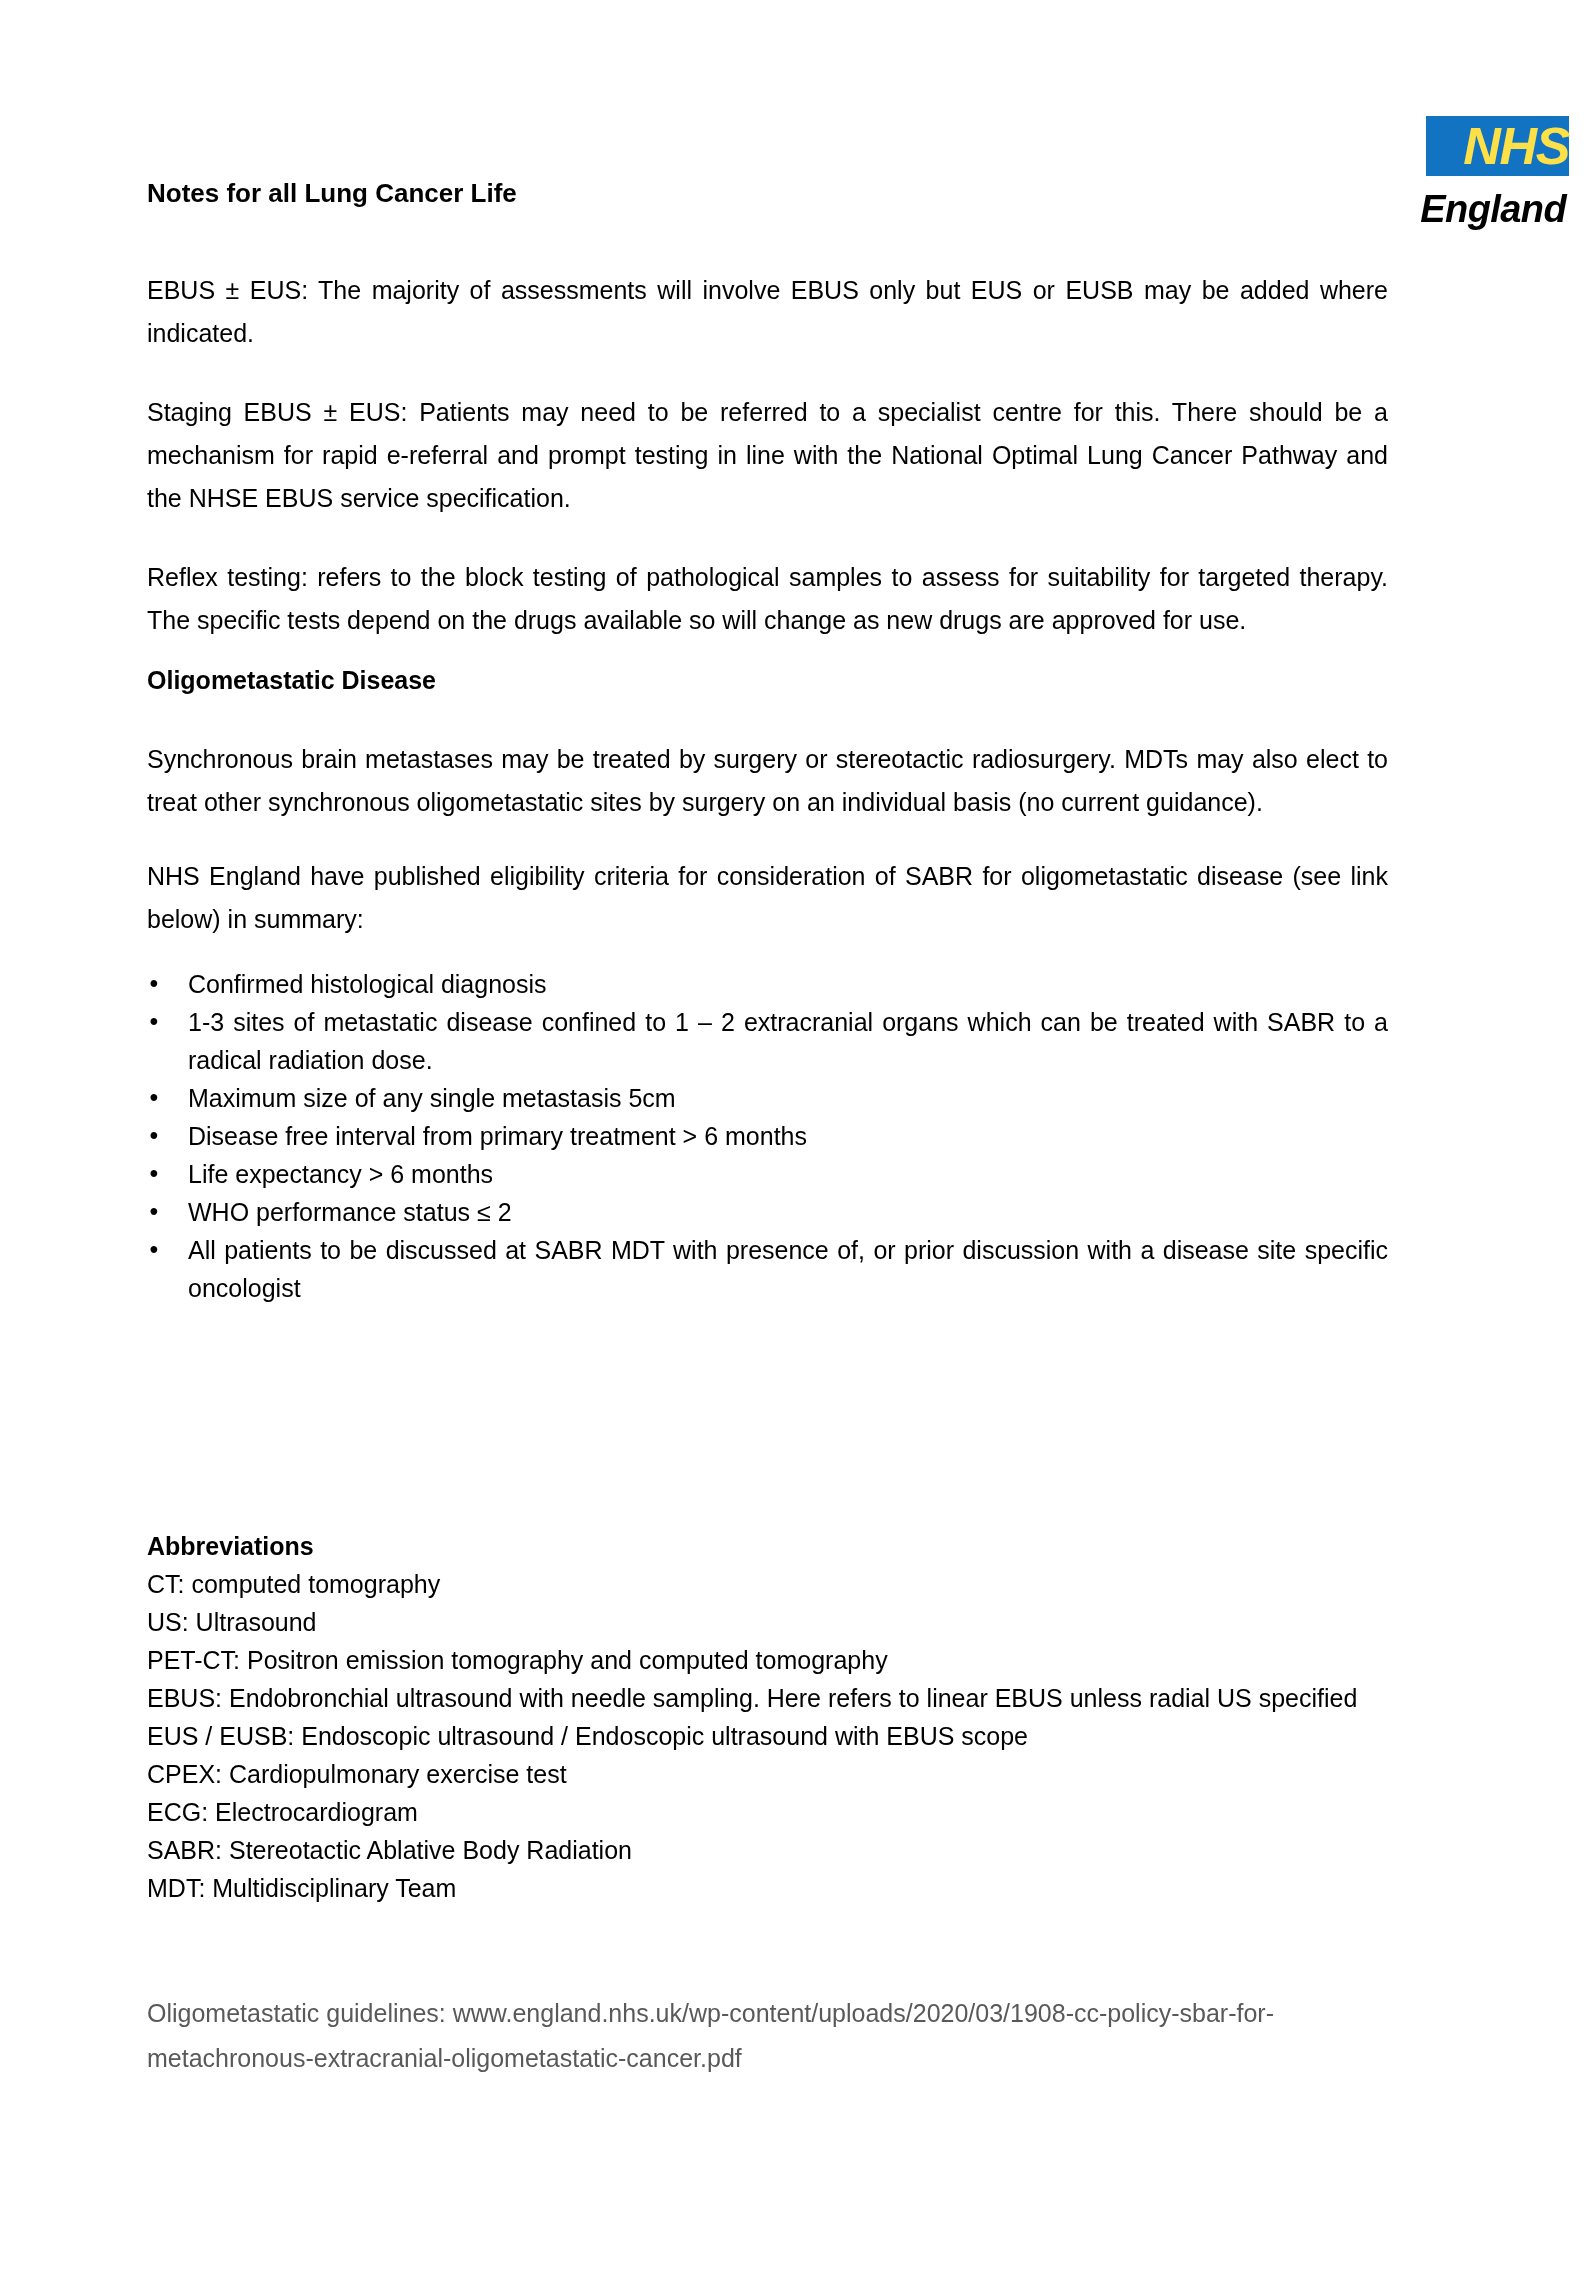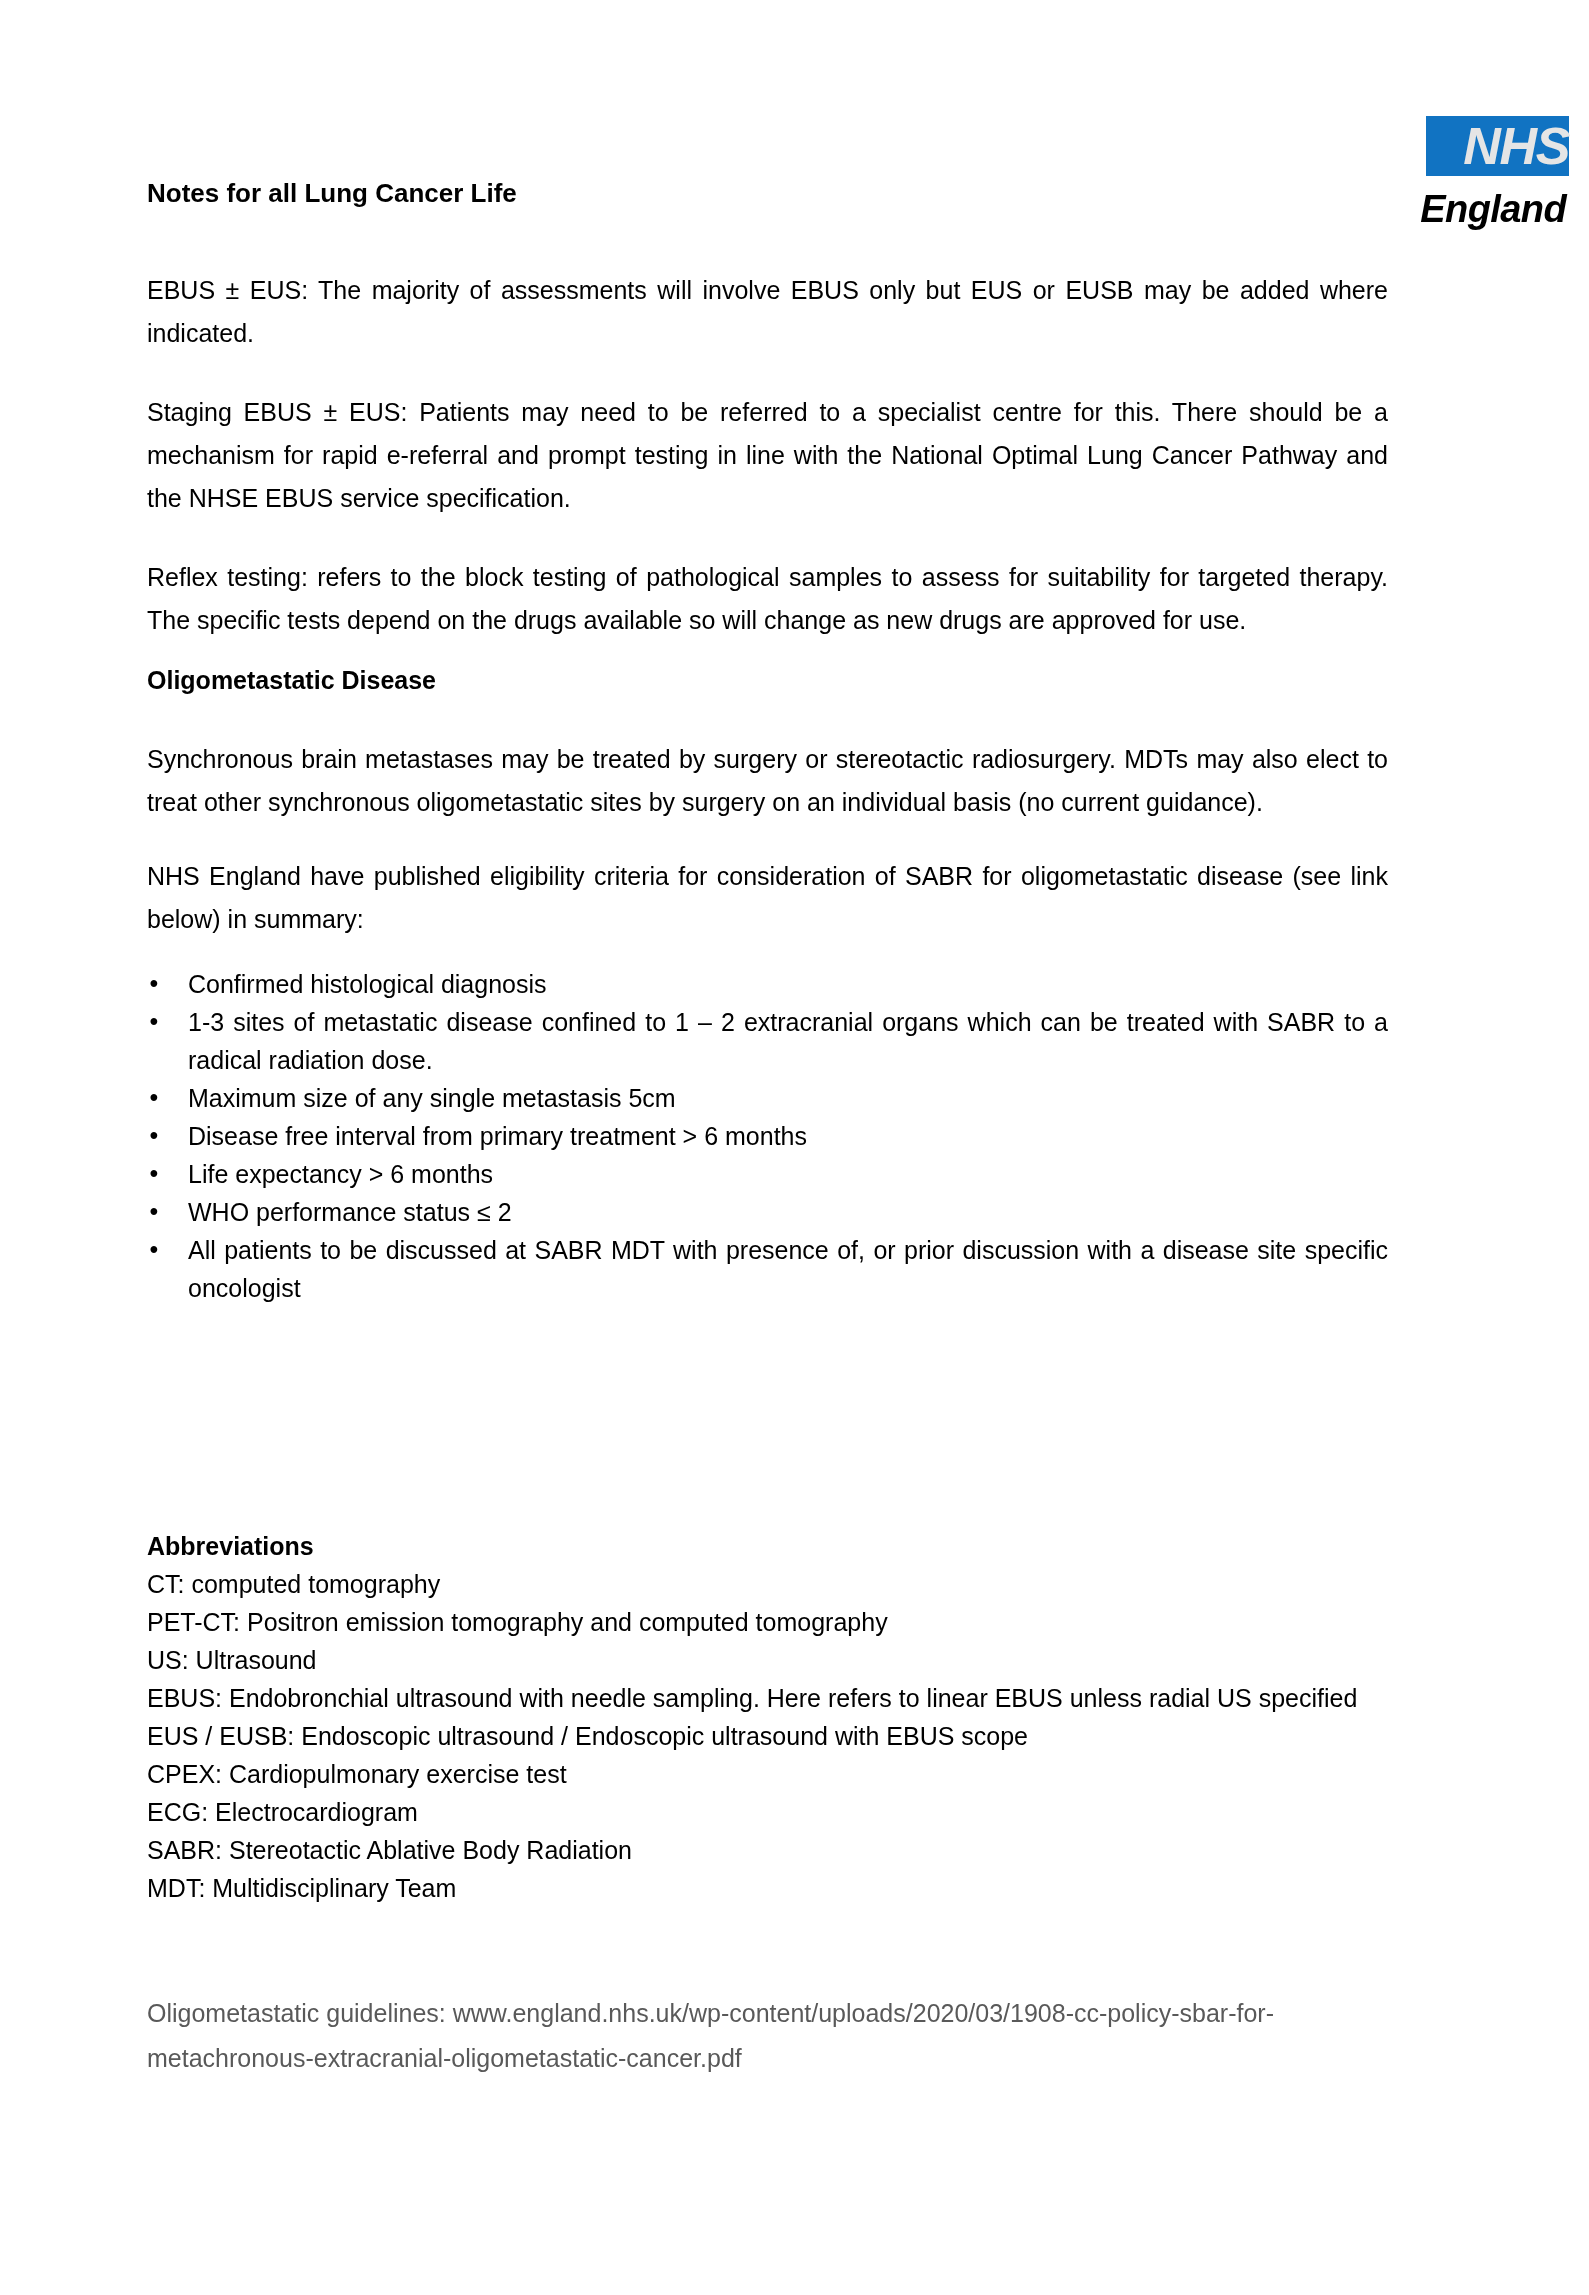--- a/index.html
+++ b/index.html
@@ -94,21 +94,21 @@
   }
   .nhs-box {
     width: 143px;
     height: 60px;
     background: #1173c2;
     display: flex;
     align-items: center;
     justify-content: center;
   }
   .nhs-box .nhs-acronym {
-    color: #e5e5e5;
+    color: #fde047;
     font-size: 52px;
     font-weight: bold;
     font-style: italic;
     line-height: 52px;
     letter-spacing: -1.2px;
     padding-right: 2.5px;
     margin-left: 41px;
   }
   .nhs-england {
     margin-top: 7.4px;
@@ -172,22 +172,22 @@
     <li>
       <span class="bullet-marker">•</span>
       <span>All patients to be discussed at SABR MDT with presence of, or prior discussion with a disease site specific oncologist</span>
     </li>
   </ul>
 
   <h2 class="abbrev-heading">Abbreviations</h2>
 
   <div class="abbrev-list">
     <div class="abbrev-item">CT: computed tomography</div>
+    <div class="abbrev-item">US: Ultrasound</div>
     <div class="abbrev-item">PET-CT: Positron emission tomography and computed tomography</div>
-    <div class="abbrev-item">US: Ultrasound</div>
     <div class="abbrev-item">EBUS: Endobronchial ultrasound with needle sampling. Here refers to linear EBUS unless radial US specified</div>
     <div class="abbrev-item">EUS / EUSB: Endoscopic ultrasound / Endoscopic ultrasound with EBUS scope</div>
     <div class="abbrev-item">CPEX: Cardiopulmonary exercise test</div>
     <div class="abbrev-item">ECG: Electrocardiogram</div>
     <div class="abbrev-item">SABR: Stereotactic Ablative Body Radiation</div>
     <div class="abbrev-item">MDT: Multidisciplinary Team</div>
   </div>
 
   <p class="footer-note">Oligometastatic guidelines:  www.england.nhs.uk/wp-content/uploads/2020/03/1908-cc-policy-sbar-for-metachronous-extracranial-oligometastatic-cancer.pdf</p>
 

